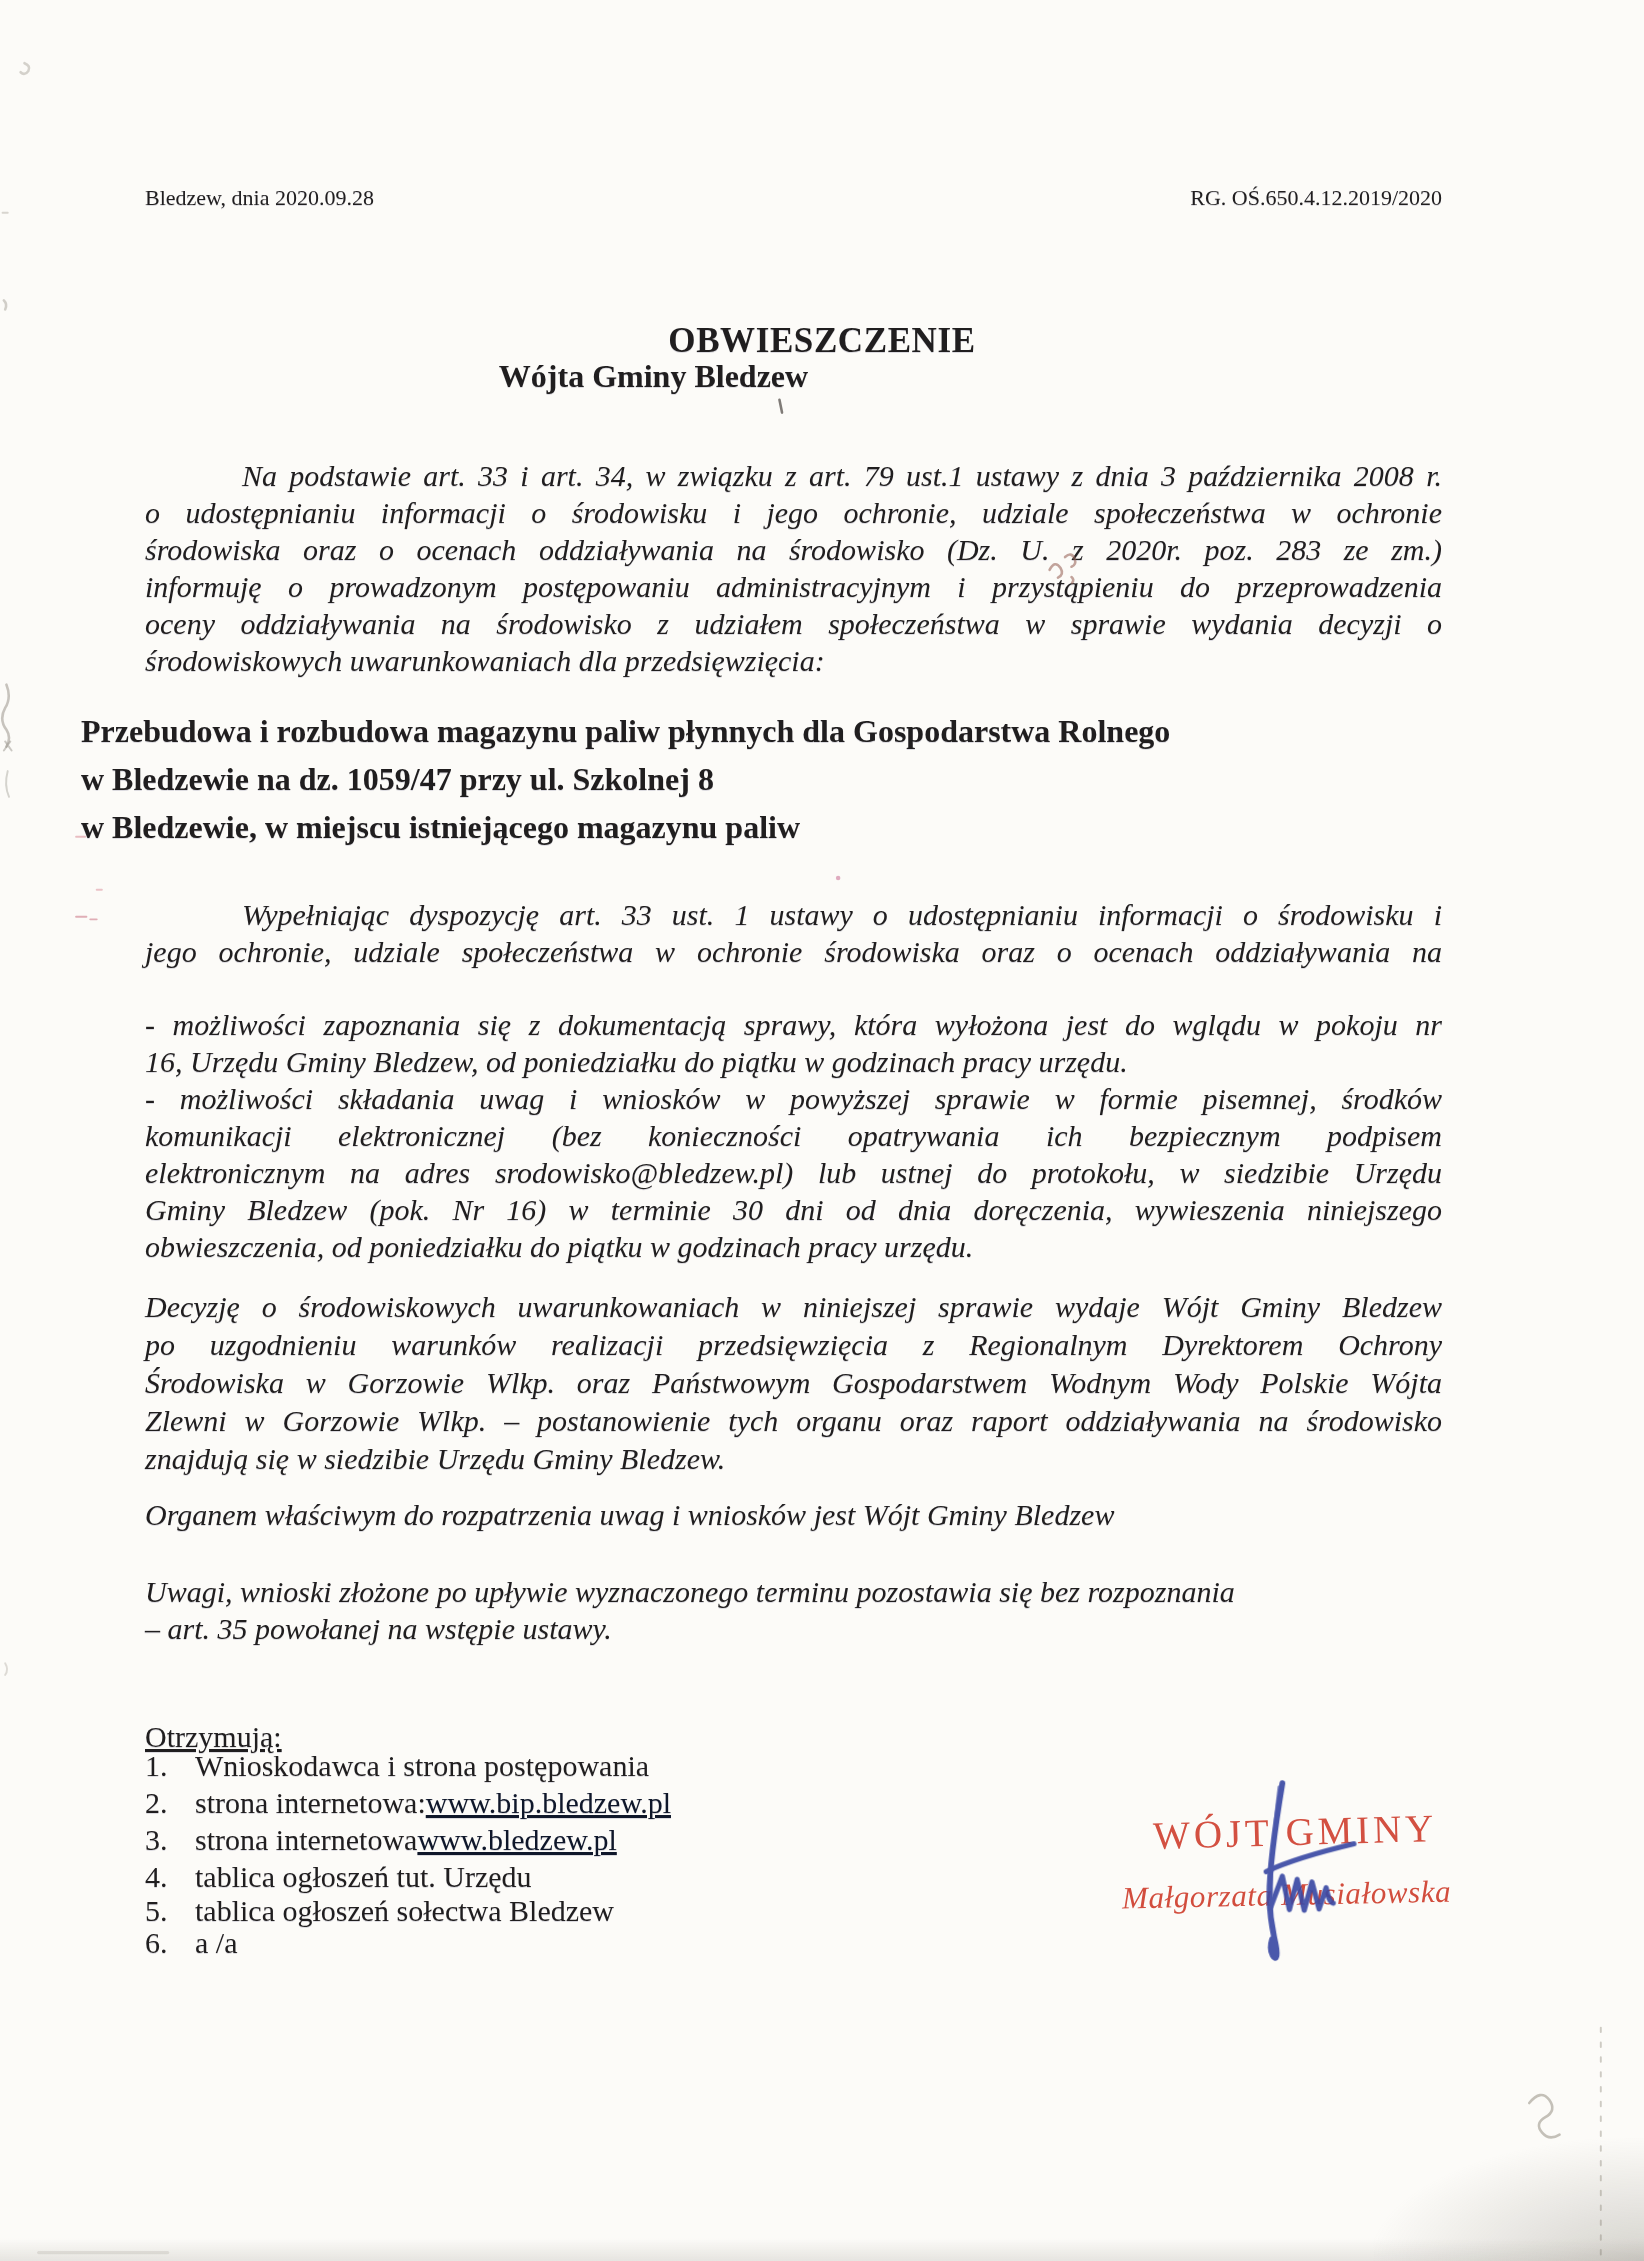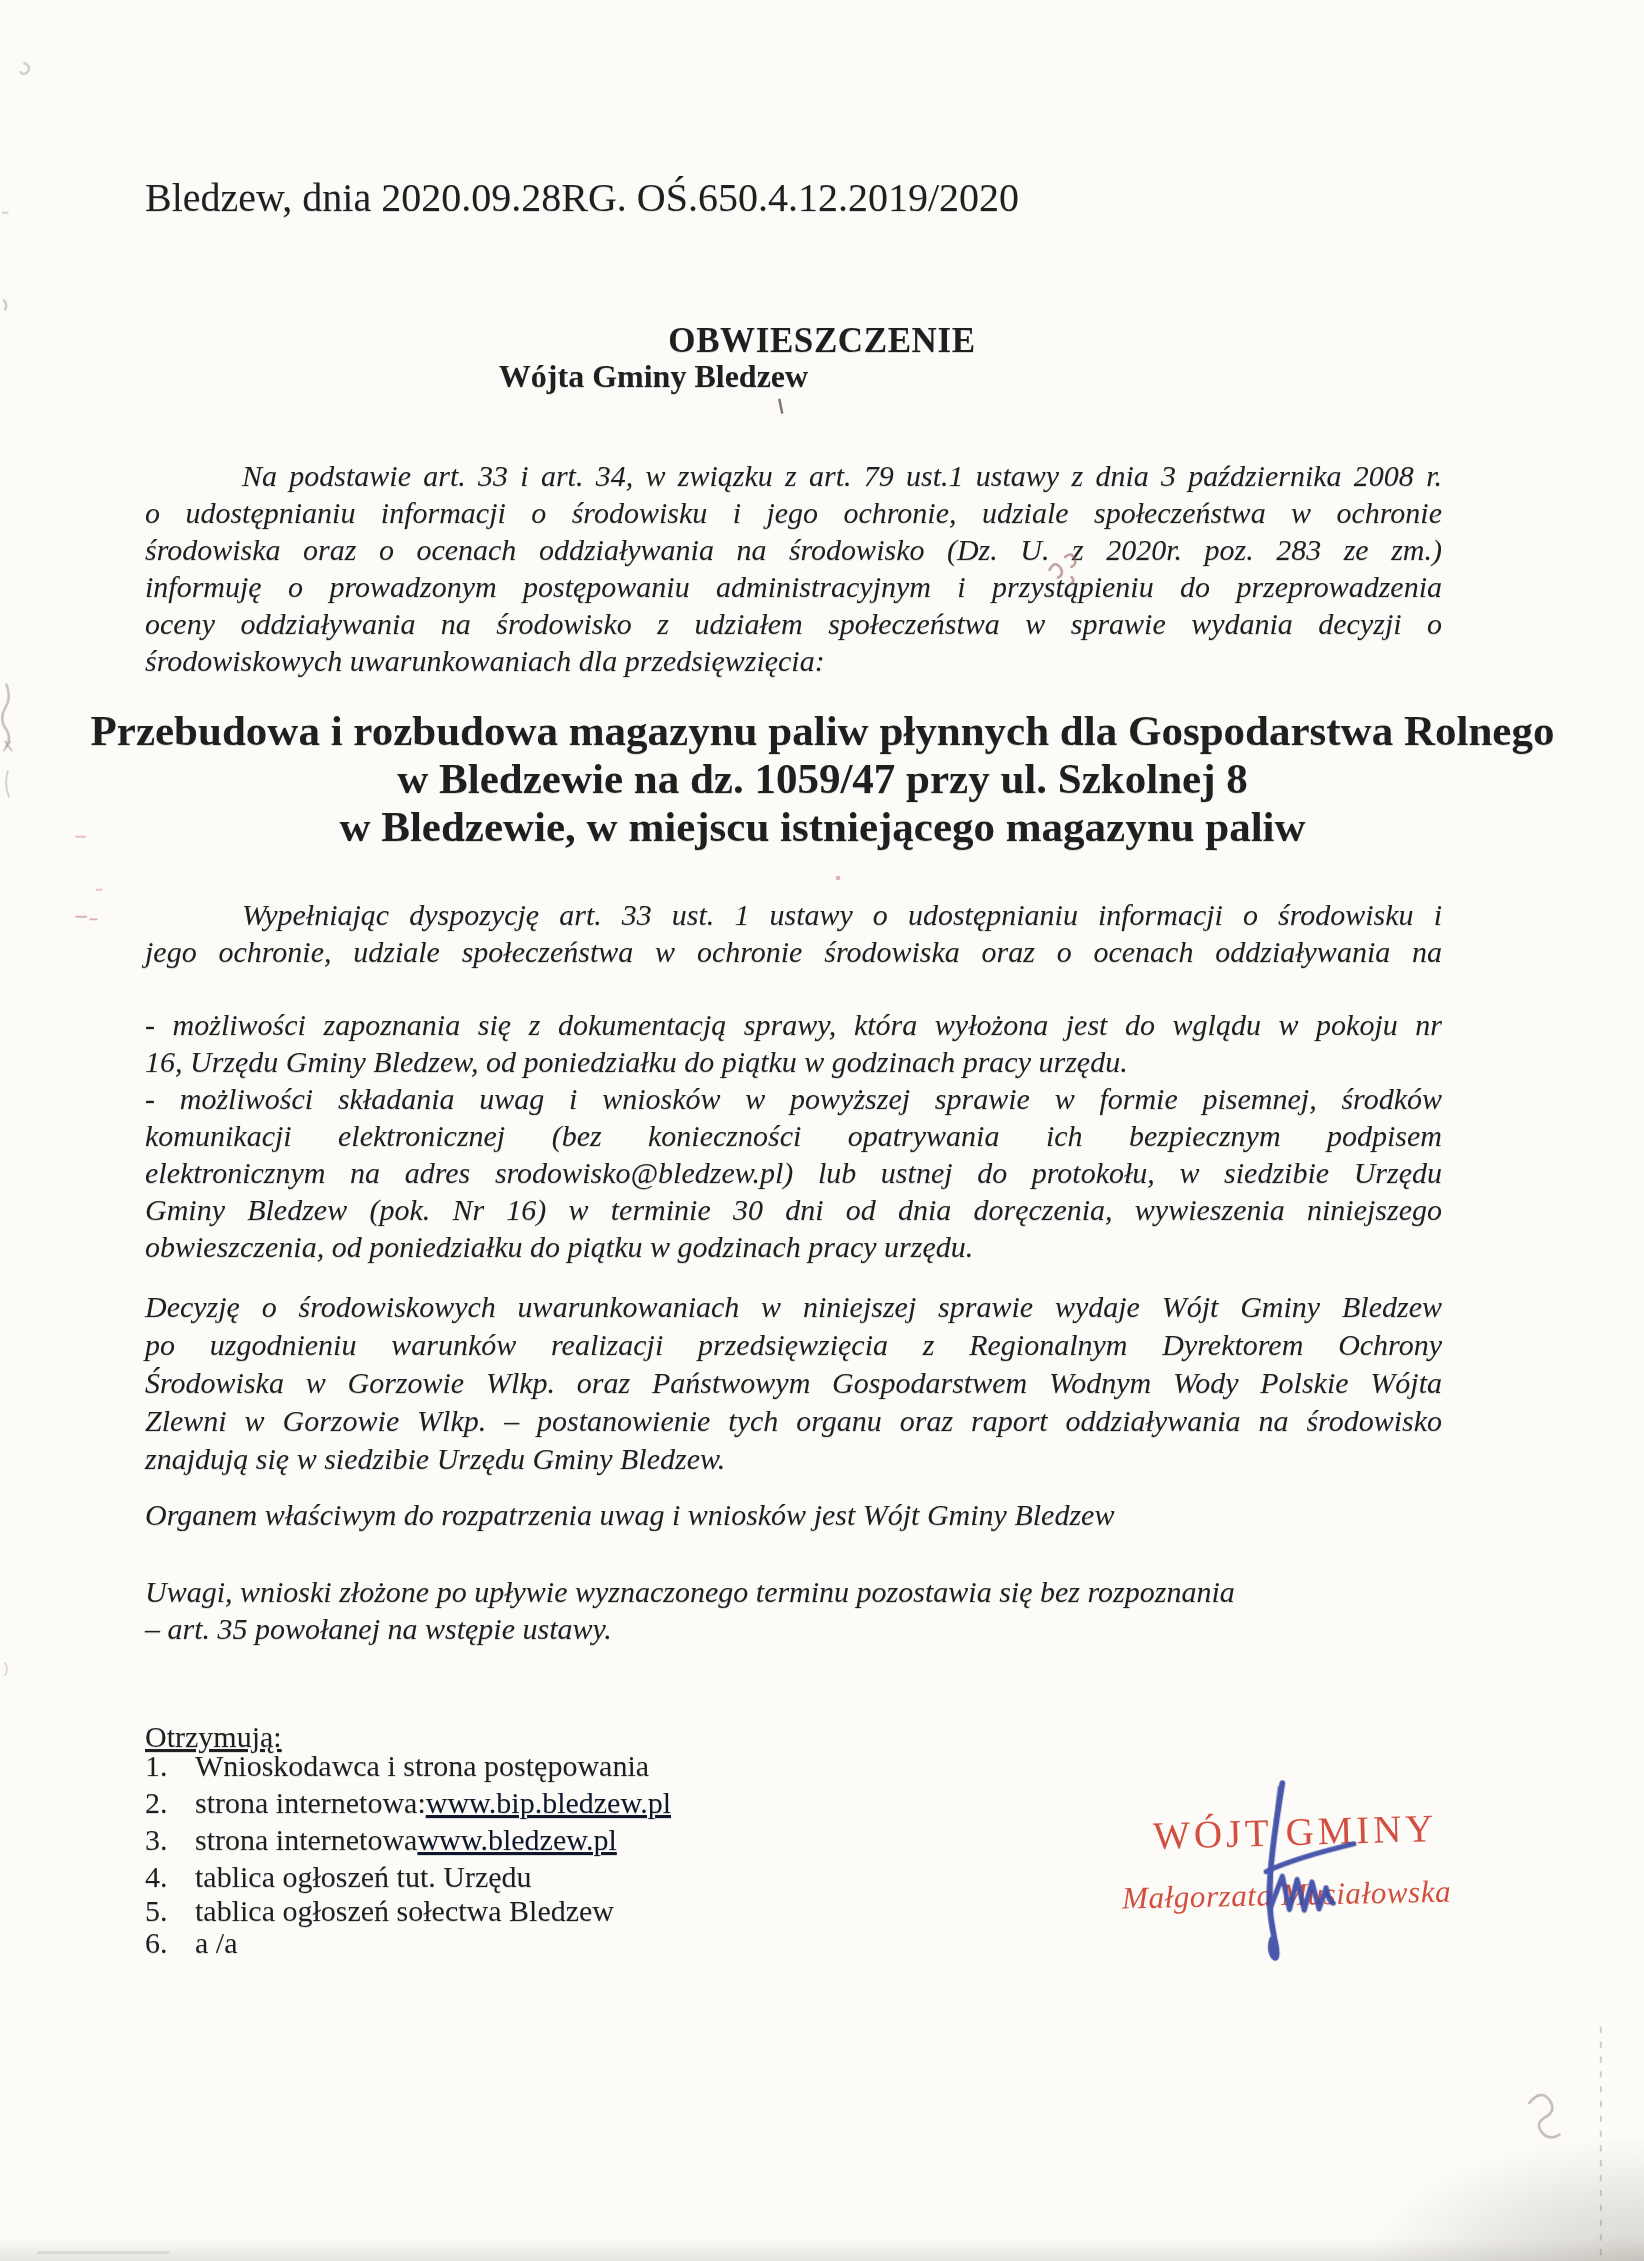--- a/index.html
+++ b/index.html
@@ -9,22 +9,22 @@
     background:#fcfbf8;
     overflow:hidden;
     font-family:"Liberation Serif","DejaVu Serif",serif;
     color:#201e1f;
   }
   .txt{ text-shadow:0 1px 0 rgba(70,70,110,0.18); }
   .abs{ position:absolute; }
   
   .header-row{
     left:145px; width:1297px; top:179px;
-    display:flex; 
-    font-size:40px; line-height:37px;
+    display:flex; justify-content:space-between;
+    font-size:22px; line-height:37px;
   }
   
   .doc-title{
     left:0; width:1644px; top:321px;
     text-align:center; font-size:35px; font-weight:bold; line-height:39px;
     letter-spacing:0.6px;
   }
   .doc-subtitle{
     left:0; width:1307px; top:358px;
     text-align:center; font-size:32px; font-weight:bold; line-height:36px;
@@ -33,21 +33,21 @@
   .para{
     left:145px; width:1297px;
     font-size:30px; line-height:37px;font-style:italic;
   }
   .jline{ text-align:justify; text-align-last:justify; text-justify:inter-word; }
   .jline.last{ text-align-last:left; }
   .line{ text-align:left; }
   .indent{ text-indent:97px; }
   .subject{
     left:81px; width:1483px; top:707px;
-    font-size:43px; font-weight:bold; line-height:48px; text-align:center;
+    font-size:32px; font-weight:bold; line-height:48px; 
   }
   .p-decision{ line-height:38px; }
   .p-deadline{ line-height:37px; }
   
   .footer-heading{
     left:145px; top:1718px; font-size:30px; line-height:37px;
     text-decoration:underline;
   }
   .dist-row{
     left:145px; width:903px; display:flex;

